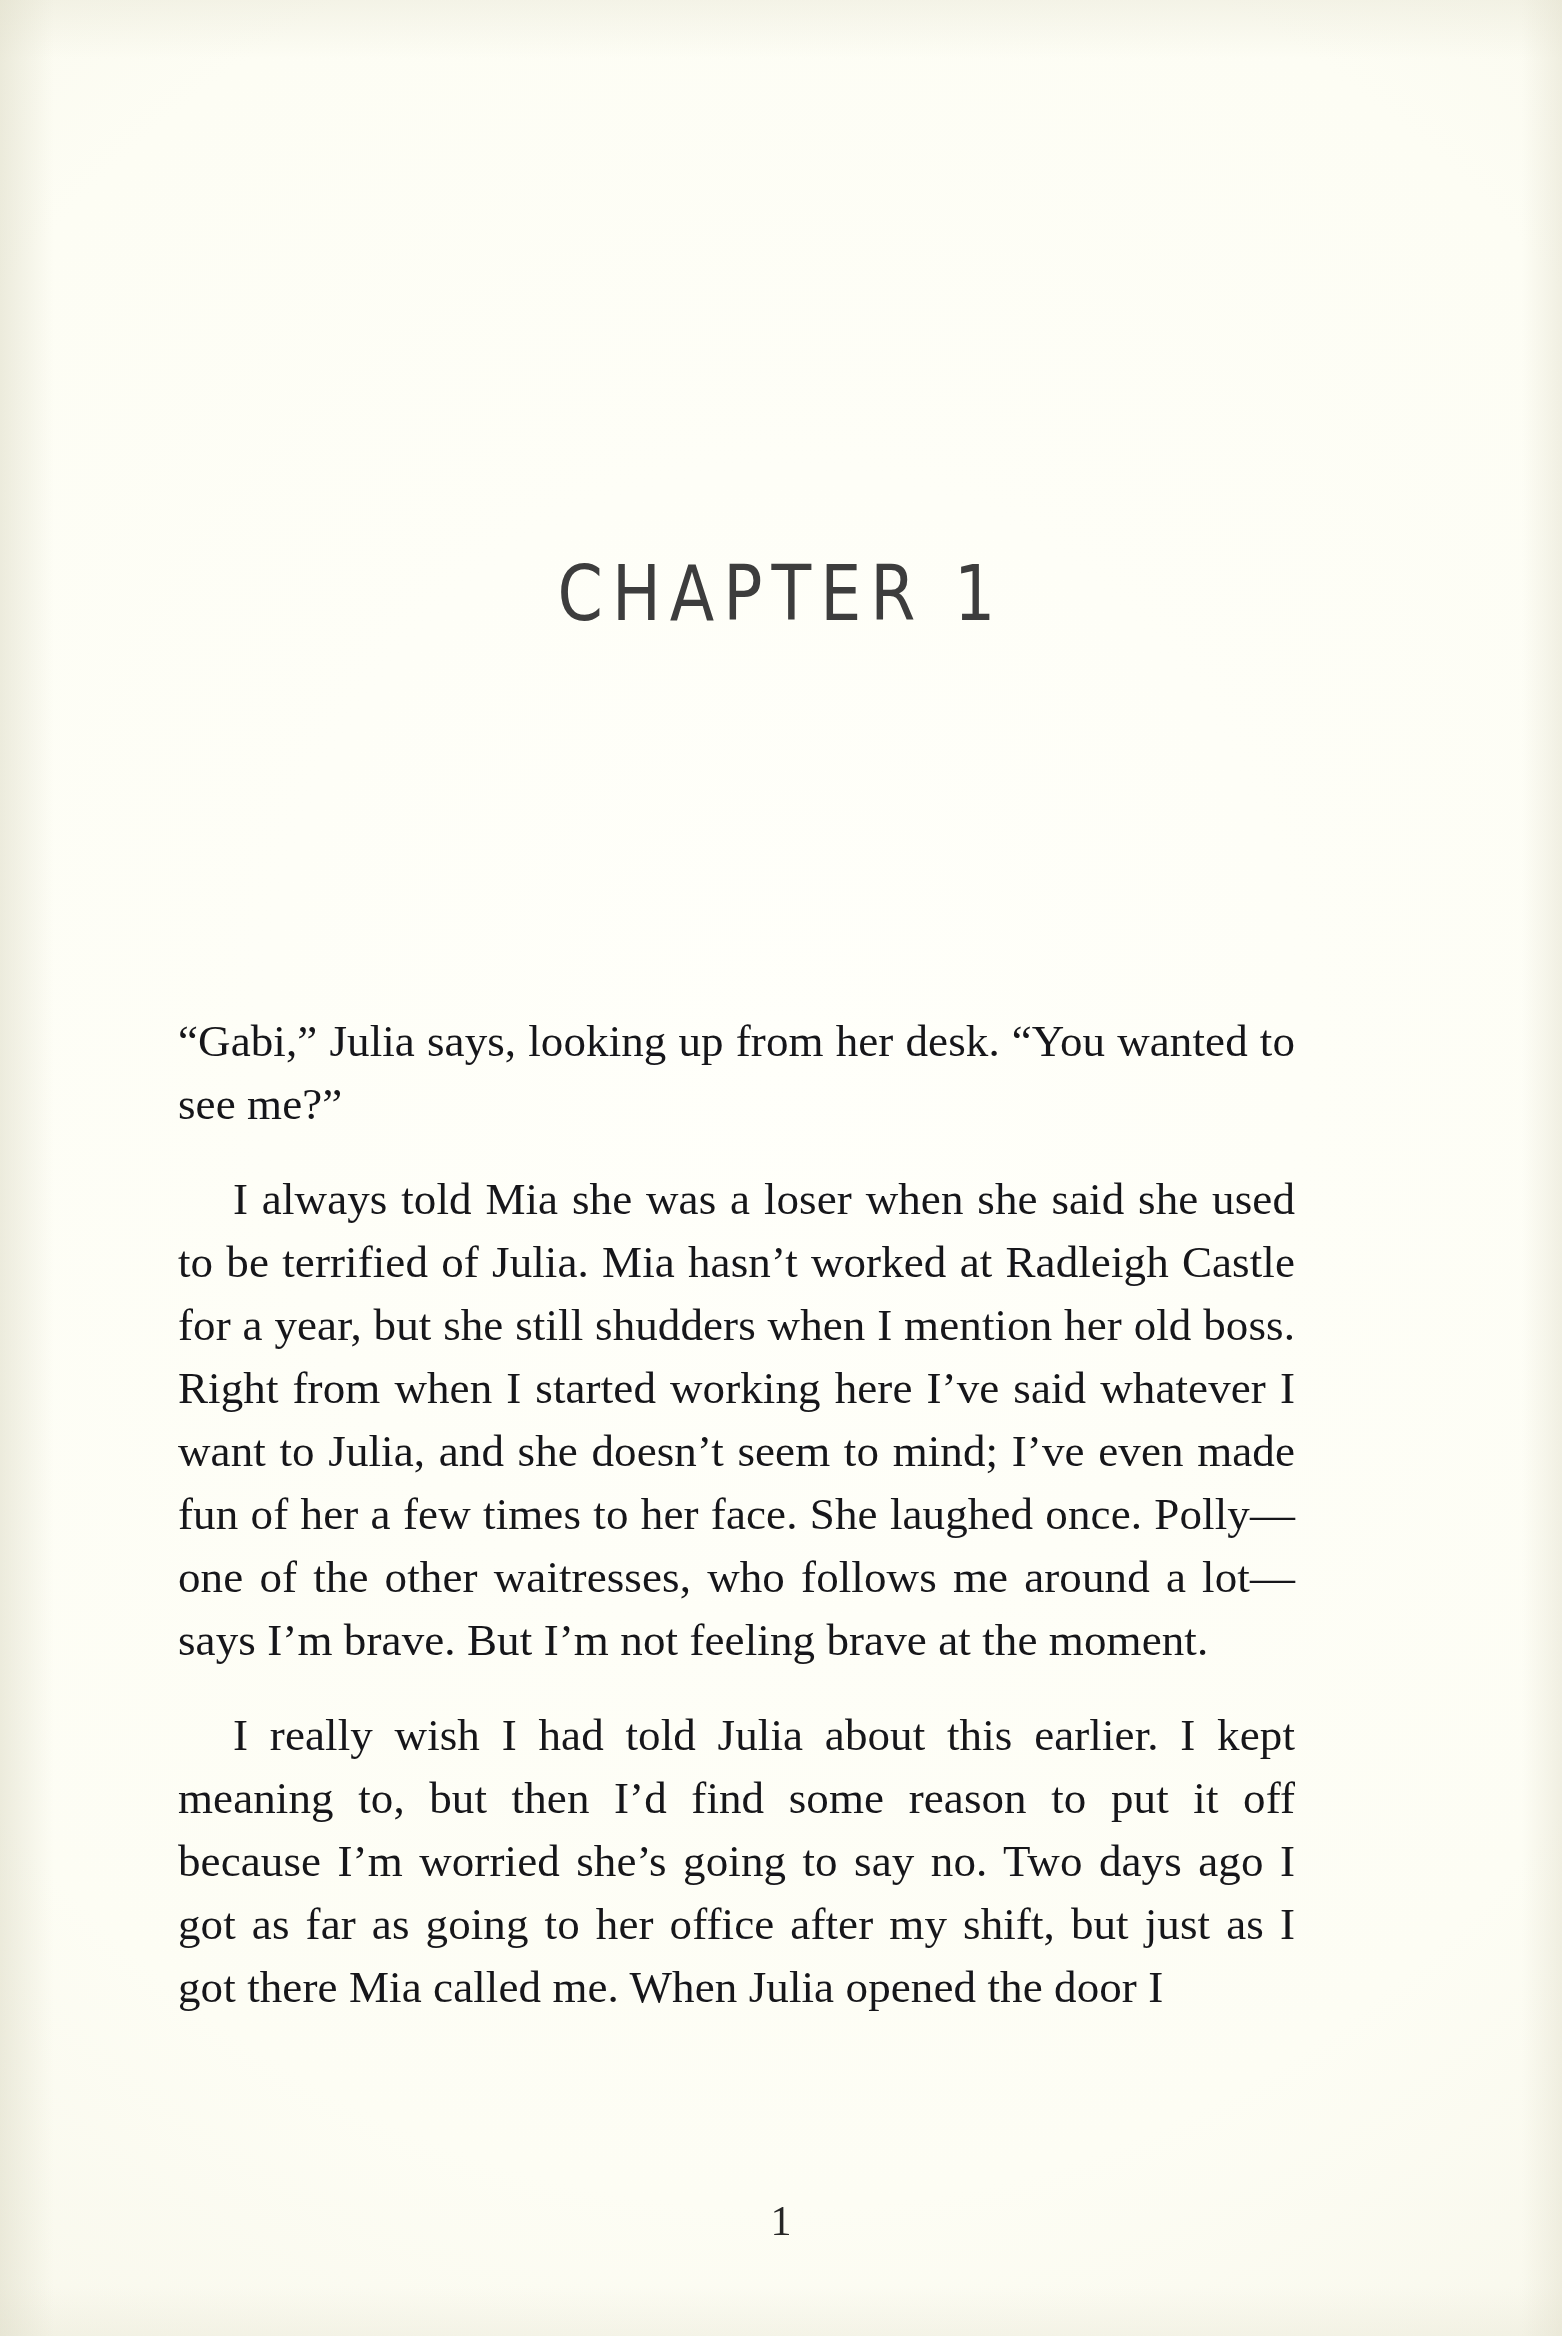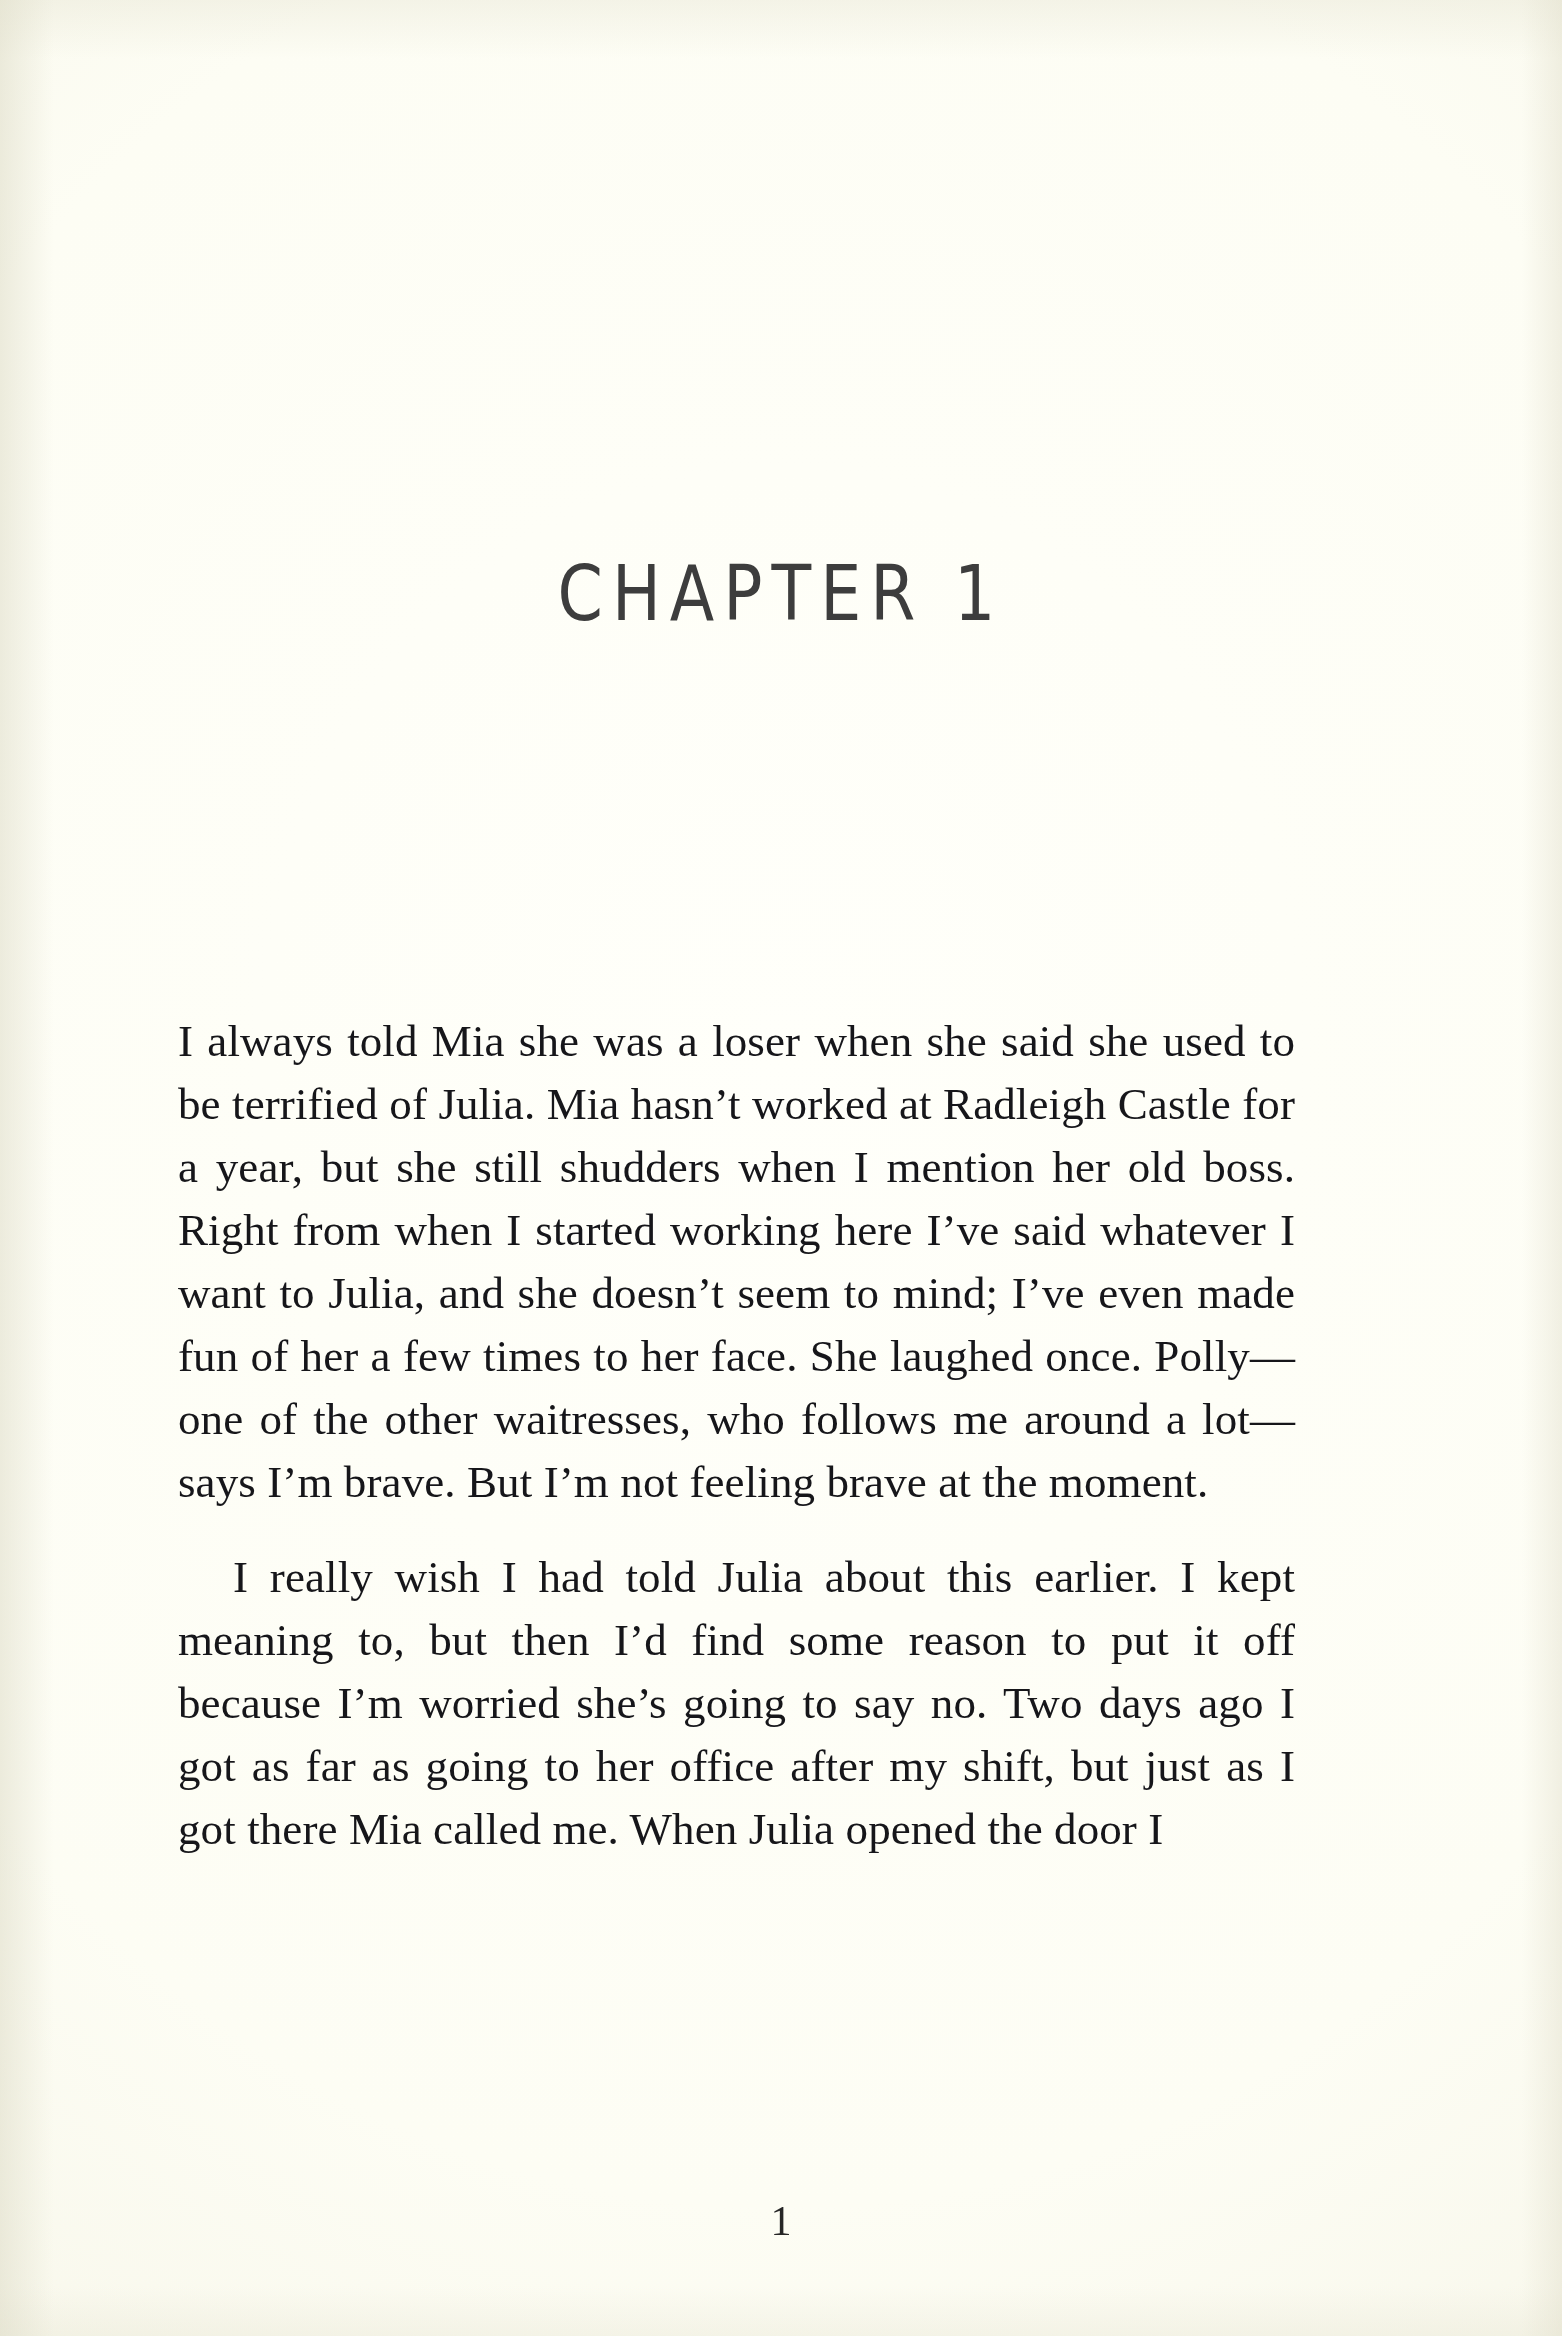--- a/index.html
+++ b/index.html
@@ -85,20 +85,21 @@
 </style>
 </head>
 <body>
 
 <div class="page">
   <div class="content">
 
     <h1 class="chapter-title">CHAPTER 1</h1>
 
     <div class="body-text">
+      <p>“Gabi,” Julia says, looking up from her desk. “You wanted to see me?”</p>
       <p>I always told Mia she was a loser when she said she used to be terrified of Julia. Mia hasn’t worked at Radleigh Castle for a year, but she still shudders when I mention her old boss. Right from when I started working here I’ve said whatever I want to Julia, and she doesn’t seem to mind; I’ve even made fun of her a few times to her face. She laughed once. Polly—one of the other waitresses, who follows me around a lot—says I’m brave. But I’m not feeling brave at the moment.</p>
       <p>I really wish I had told Julia about this earlier. I kept meaning to, but then I’d find some reason to put it off because I’m worried she’s going to say no. Two days ago I got as far as going to her office after my shift, but just as I got there Mia called me. When Julia opened the door I</p>
     </div>
 
     <div class="page-number">1</div>
 
   </div>
 </div>
 
 

